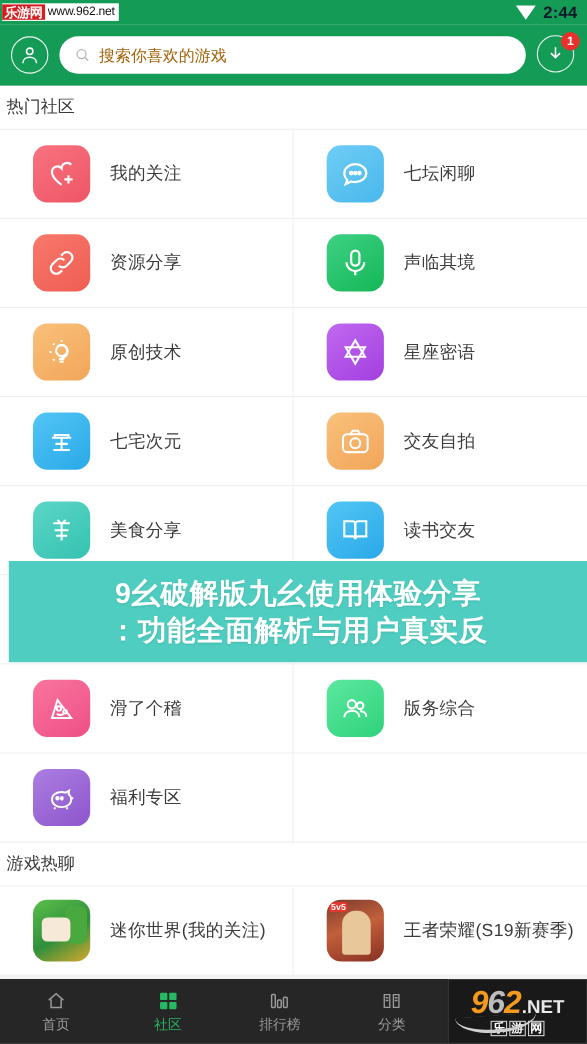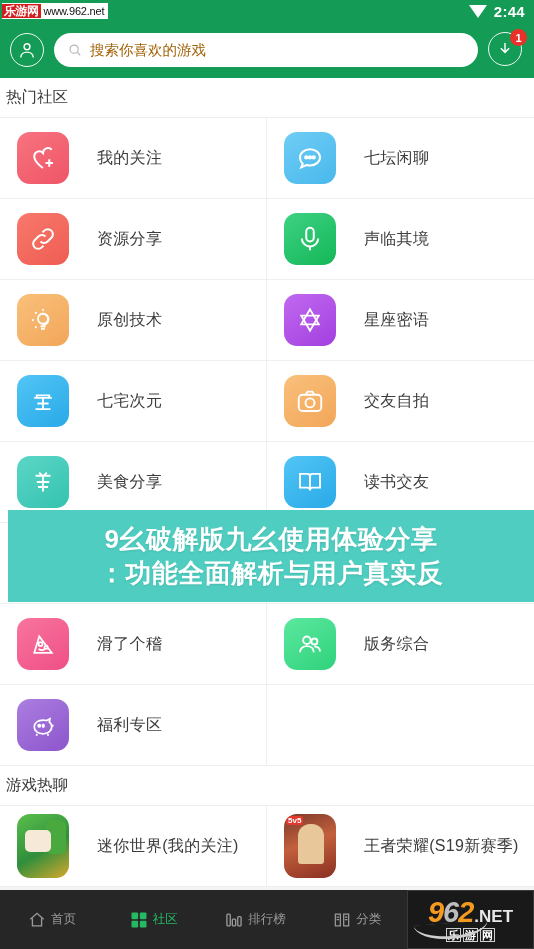--- a/index.html
+++ b/index.html
@@ -18,21 +18,21 @@
     display:flex; align-items:center; position:relative;
   }
   .wm { display:flex; align-items:center; background:#ffffff; height:16px; margin-left:2px; padding-right:4px; }
   .wm-badge {
     background:#d41e1e; color:#fff; font-size:12px; line-height:12px;
     padding:1px 2px; font-weight:bold; letter-spacing:-0.5px;
   }
   .wm-url { color:#111; font-size:11px; font-weight:normal; margin-left:3px; letter-spacing:-0.2px; }
   .status-right { margin-left:auto; display:flex; align-items:center; gap:7px; padding-right:9px; }
   .wifi-ico { width:0;height:0;border-left:9px solid transparent;border-right:9px solid transparent;border-top:13px solid #fff; }
-  .clock { color:#ffffff; font-size:15px; font-weight:bold; letter-spacing:0.3px; }
+  .clock { color:#0f172a; font-size:15px; font-weight:bold; letter-spacing:0.3px; }
 
   
   .header {
     background:#149B55; flex:0 0 56px; height:56px;
     display:flex; align-items:center; padding:0 10px; gap:10px;
   }
   .avatar-ico { width:34px;height:34px;border-radius:50%;border:1.6px solid rgba(255,255,255,.92);
     display:flex;align-items:center;justify-content:center;flex:0 0 34px; }
   .avatar-ico svg { width:20px; height:20px; }
   .searchbox {
@@ -55,35 +55,35 @@
   .content { flex:1; overflow:hidden; background:#f4f4f4; position:relative; }
 
   .sec-title {
     background:#fff; height:40px; display:flex; align-items:center;
     padding-left:6px; font-size:15.5px; color:#3a3a3a;
     border-bottom:1px solid #ededed;
   }
   .grid { background:#fff; display:flex; flex-wrap:wrap; }
   .cell {
     width:50%; height:81px; display:flex; align-items:center;
-    padding-left:17px; gap:28px;
+    padding-left:30px; gap:18px;
     border-bottom:1px solid #efefef;
     box-sizing:border-box; position:relative;
   }
   .cell.left { border-right:1px solid #efefef; }
   .cell.empty { border-bottom:1px solid #efefef; }
   .tile {
     width:52px;height:52px;border-radius:13px;flex:0 0 52px;
     display:flex;align-items:center;justify-content:center;
   }
   .tile svg { width:30px; height:30px; }
   .cell-label { font-size:16px; color:#3c3c3c; letter-spacing:0.3px; }
 
   
-  .gtile { width:52px;height:64px;border-radius:13px;flex:0 0 52px;position:relative;overflow:hidden; }
+  .gtile { width:52px;height:56px;border-radius:13px;flex:0 0 52px;position:relative;overflow:hidden; }
   .gtile .gt-l { position:absolute; inset:0; }
   .g1 { background:linear-gradient(150deg,#5bbf4b 0%,#2f8f3c 55%,#d8a72c 100%); }
   .g1::after{content:"";position:absolute;left:8px;top:16px;width:26px;height:22px;background:#f6e9d7;border-radius:5px;}
   .g1::before{content:"";position:absolute;right:3px;top:6px;width:20px;height:34px;background:#49a93f;border-radius:6px;}
   .g2 { background:linear-gradient(160deg,#7b3a2c 0%,#c2603c 45%,#8a2f22 100%); }
   .g2::after{content:"";position:absolute;left:14px;top:10px;width:26px;height:40px;background:#e8c79a;border-radius:12px 12px 3px 3px;}
   .badge5v5 {
     position:absolute;left:2px;top:2px;background:#e03a2f;color:#fff;
     font-size:8px;font-weight:bold;padding:0 2px;border-radius:2px;z-index:3;
   }
@@ -99,21 +99,21 @@
     color:#fff; font-size:26px; font-weight:bold; line-height:1.32;
     letter-spacing:0.5px; white-space:nowrap;
     text-shadow:0 1px 2px rgba(0,0,0,.10);
   }
 
   
   .navbar {
     flex:0 0 59px; height:59px; background:#262626;
     display:flex; align-items:stretch; position:relative; z-index:50;
   }
-  .navitem { flex:1; display:flex; align-items:center; justify-content:center; gap:3px; }
+  .navitem { flex:1; display:flex; flex-direction:column; align-items:center; justify-content:center; gap:3px; }
   .nav-ico { height:21px; display:flex; align-items:center; justify-content:center; }
   .nav-ico svg { height:20px; width:22px; }
   .nav-lbl { font-size:12.5px; color:#9a9a9a; }
   .navitem.active .nav-lbl { color:#25b964; }
   .logo962 {
     flex:0 0 127px; background:#191919; display:flex; flex-direction:column;
     align-items:center; justify-content:center; border:1px solid #3a3a3a; position:relative;
   }
   .l-962 { font-size:29px; font-weight:bold; font-style:italic; line-height:1;
     letter-spacing:-1px; display:flex; align-items:baseline; }

